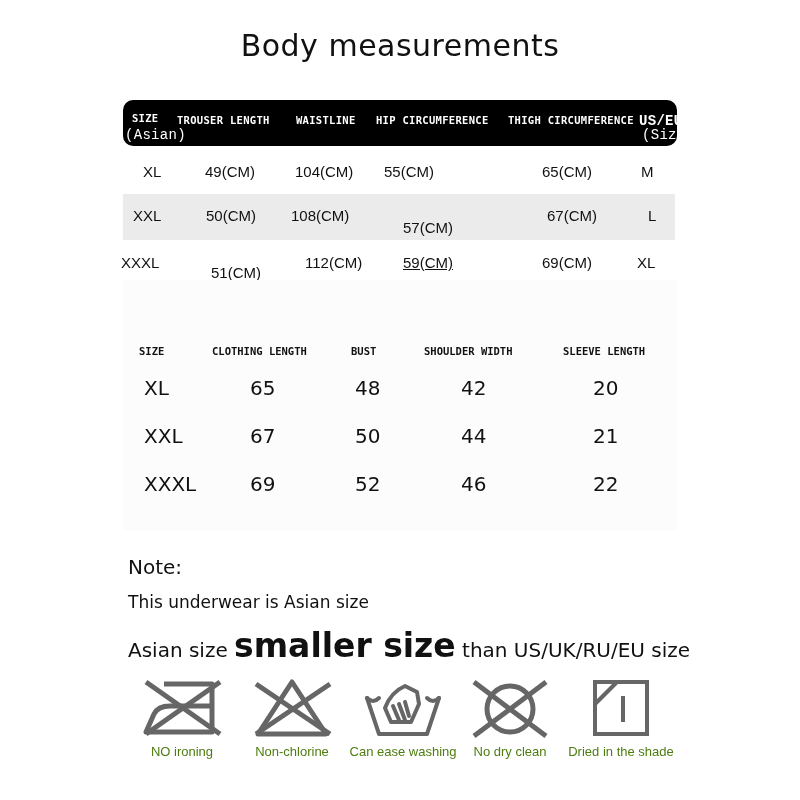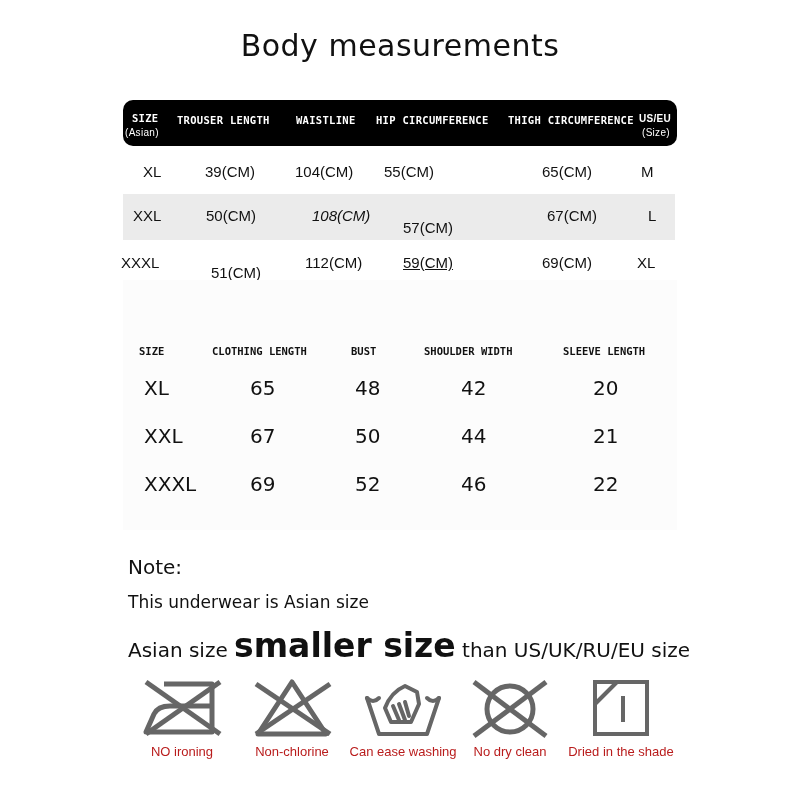--- a/index.html
+++ b/index.html
@@ -5,68 +5,68 @@
   * { box-sizing: border-box; margin: 0; padding: 0; }
   body { width: 800px; height: 800px; background: #ffffff; position: relative; overflow: hidden;
          font-family: "DejaVu Sans", sans-serif; color: #111; }
   .title { position: absolute; left: 0; top: 28px; width: 800px; text-align: center;
            font-size: 30px; font-weight: normal; letter-spacing: 0.5px; color: #111; }
   
   .t1-header { position: absolute; left: 123px; top: 100px; width: 554px; height: 46px;
                background: #000; border-radius: 10px; color: #fff; }
   .t1-header span { position: absolute; font-family: "DejaVu Sans Mono", monospace; font-weight: bold;
                     font-size: 10.5px; letter-spacing: 0.3px; white-space: nowrap; }
-  .t1-header .small { font-family: Liberation Sans, sans-serif; font-size: 10px; font-weight: normal; }
+  .t1-header .small { font-family: Liberation Mono, monospace; font-size: 14px; font-weight: normal; }
   .t1-row { position: absolute; left: 123px; width: 552px; height: 46px; }
   .t1-row.shade { background: #ebebeb; }
   .t1-row span { position: absolute; top: 13px; font-family: "Liberation Sans", sans-serif; font-size: 15px; color: #111; white-space: nowrap; }
   
   .t2-bg { position: absolute; left: 123px; top: 280px; width: 554px; height: 250px; background: #fcfcfc; }
   .t2-head span { position: absolute; top: 345px; font-family: "DejaVu Sans Mono", monospace; font-weight: bold;
                   font-size: 10.5px; white-space: nowrap; color: #111; }
   .t2-row span { position: absolute; font-family: "DejaVu Sans", sans-serif; font-size: 20px; color: #111; white-space: nowrap; }
   
   .note { position: absolute; left: 128px; font-family: "DejaVu Sans", sans-serif; color: #111; white-space: nowrap; }
   .note-1 { top: 555px; font-size: 20px; }
   .note-2 { top: 592px; font-size: 17px; }
   .note-3 { top: 626px; font-size: 20px; }
   .note-3 .big { font-size: 33px; font-weight: bold; }
   
   .care { position: absolute; top: 678px; width: 120px; text-align: center; }
   .care svg { display: block; margin: 0 auto; }
-  .care-label { display: block; margin-top: 6px; font-family: "Liberation Sans", sans-serif; font-size: 13px; color: #b91c1c; white-space: nowrap; }
+  .care-label { display: block; margin-top: 6px; font-family: "Liberation Sans", sans-serif; font-size: 13px; color: #4d7c0f; white-space: nowrap; }
 </style>
 </head>
 <body>
 
 <div class="title">Body measurements</div>
 
 <div class="t1-header">
   <span style="left:9px;top:12px;">SIZE</span>
   <span class="small" style="left:2px;top:27px;">(Asian)</span>
   <span style="left:54px;top:14px;">TROUSER LENGTH</span>
   <span style="left:173px;top:14px;">WAISTLINE</span>
   <span style="left:253px;top:14px;">HIP CIRCUMFERENCE</span>
   <span style="left:385px;top:14px;">THIGH CIRCUMFERENCE</span>
   <span class="small" style="left:516px;top:13px;font-weight:bold;">US/EU</span>
   <span class="small" style="left:519px;top:27px;">(Size)</span>
 </div>
 
 <div class="t1-row" style="top:150px;">
   <span style="left:20px;">XL</span>
-  <span style="left:82px;">39(CM)</span>
+  <span style="left:82px;">49(CM)</span>
   <span style="left:172px;">104(CM)</span>
   <span style="left:261px;">55(CM)</span>
   <span style="left:419px;">65(CM)</span>
   <span style="left:518px;">M</span>
 </div>
 <div class="t1-row shade" style="top:194px;">
   <span style="left:10px;">XXL</span>
   <span style="left:83px;">50(CM)</span>
-  <span style="left:189px;font-style:italic;">108(CM)</span>
+  <span style="left:168px;">108(CM)</span>
   <span style="left:280px;margin-top:12px;">57(CM)</span>
   <span style="left:424px;">67(CM)</span>
   <span style="left:525px;">L</span>
 </div>
 <div class="t1-row" style="top:241px;">
   <span style="left:-2px;">XXXL</span>
   <span style="left:88px;margin-top:10px;">51(CM)</span>
   <span style="left:182px;">112(CM)</span>
   <span style="left:280px;text-decoration:underline;">59(CM)</span>
   <span style="left:419px;">69(CM)</span>

